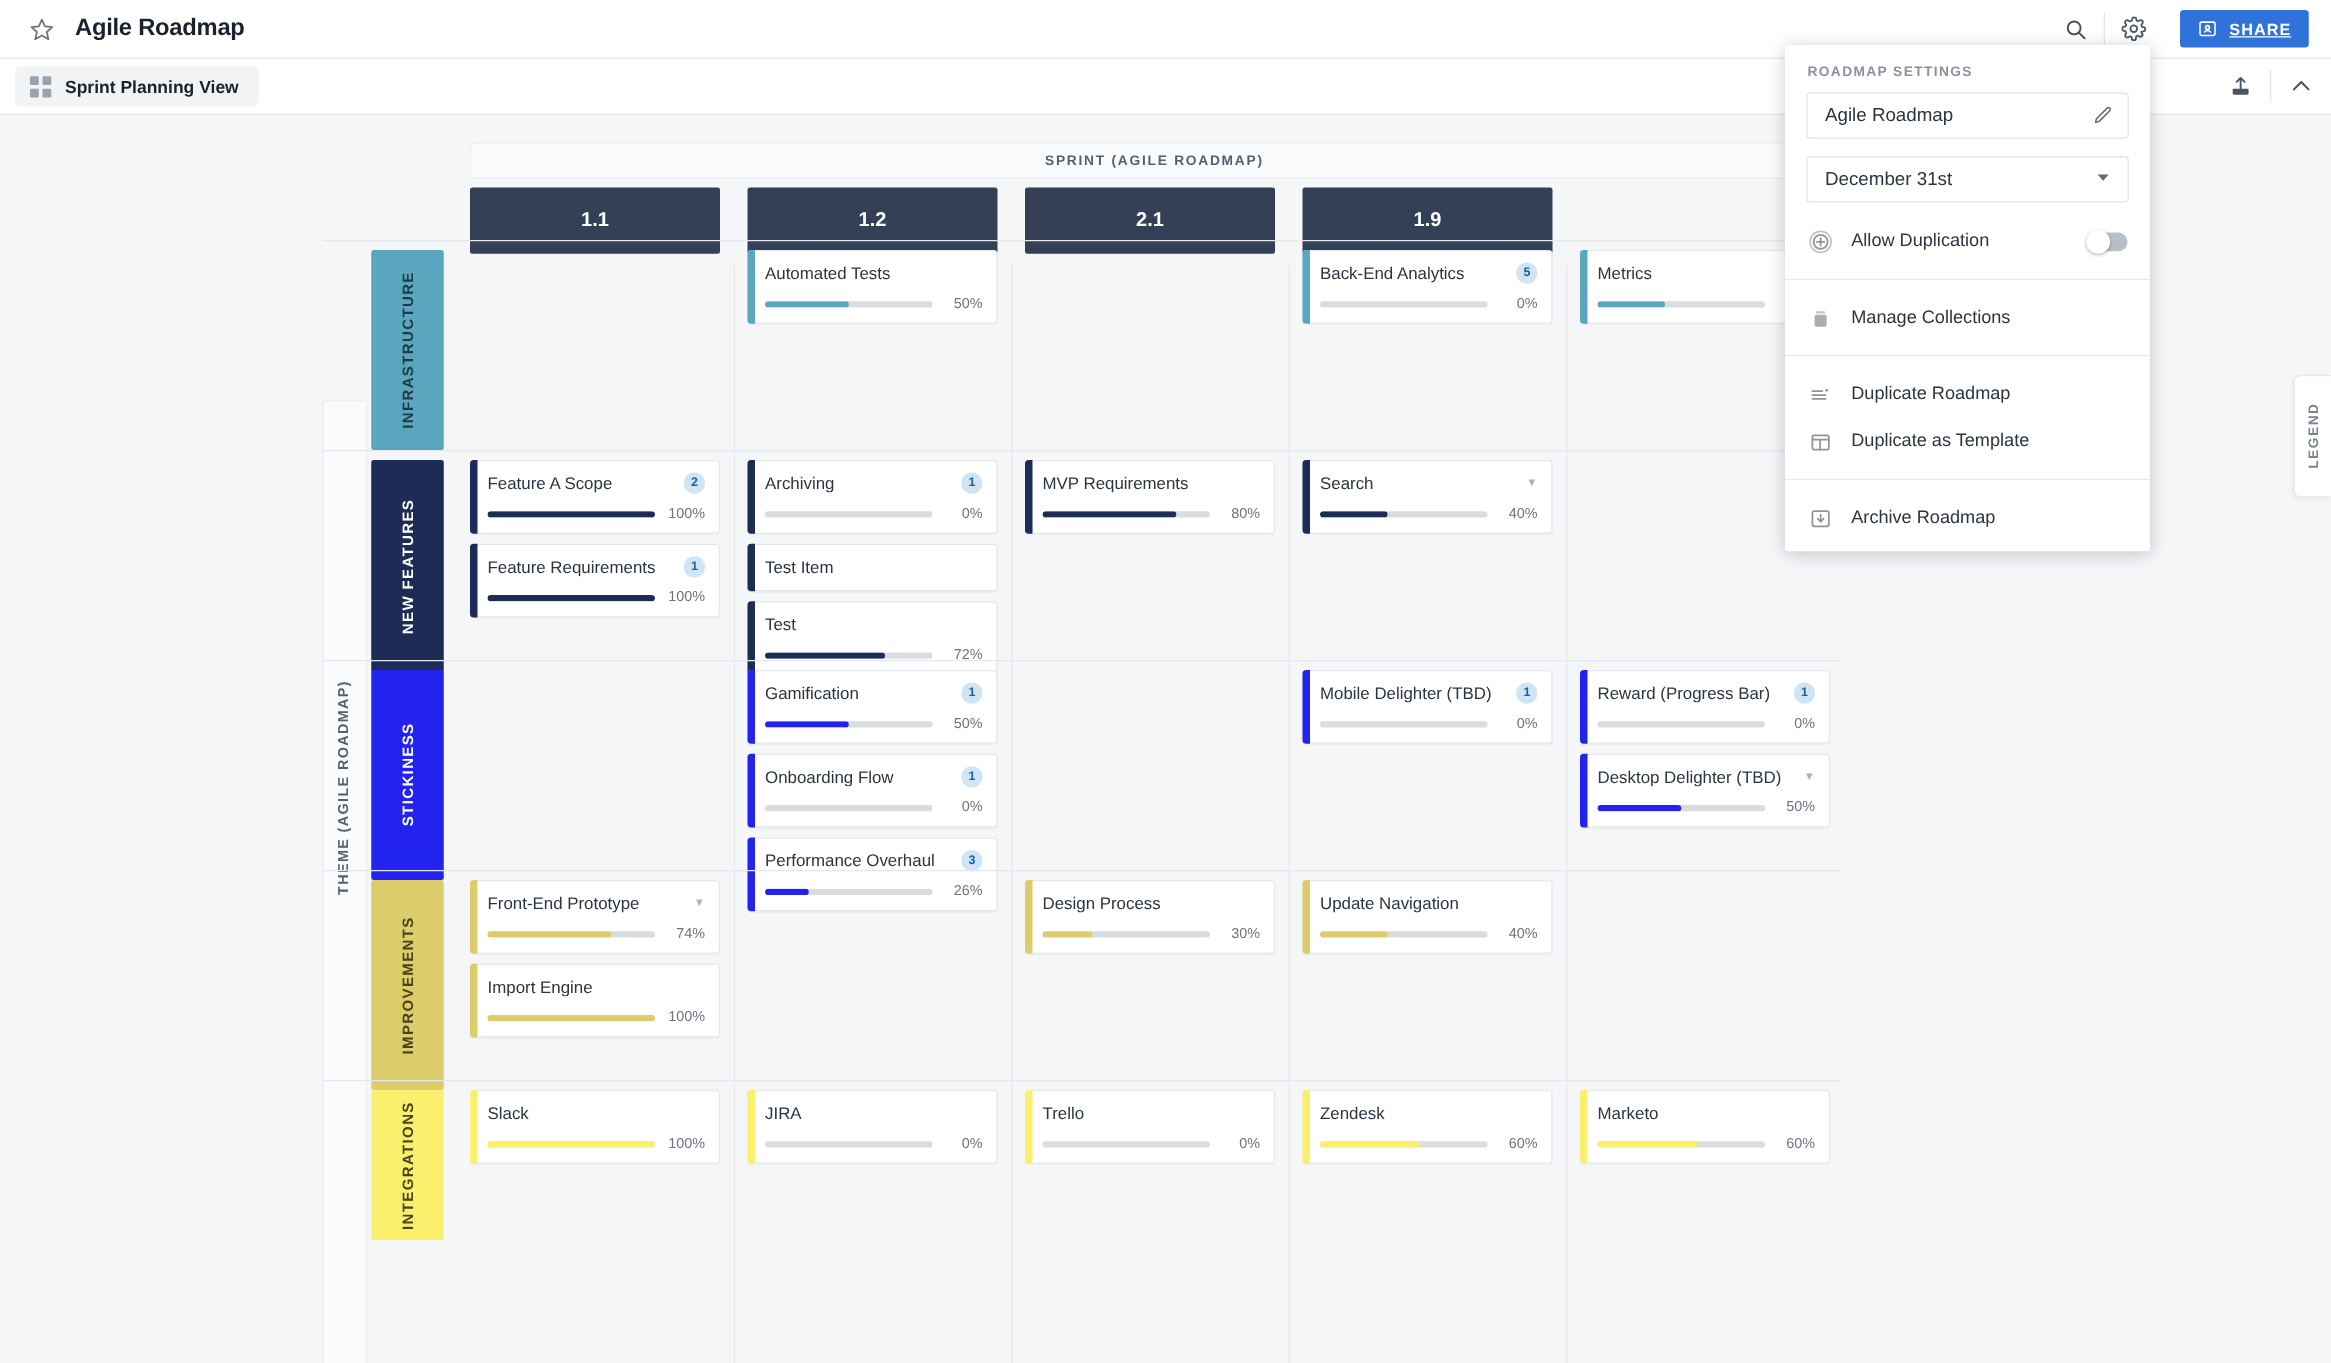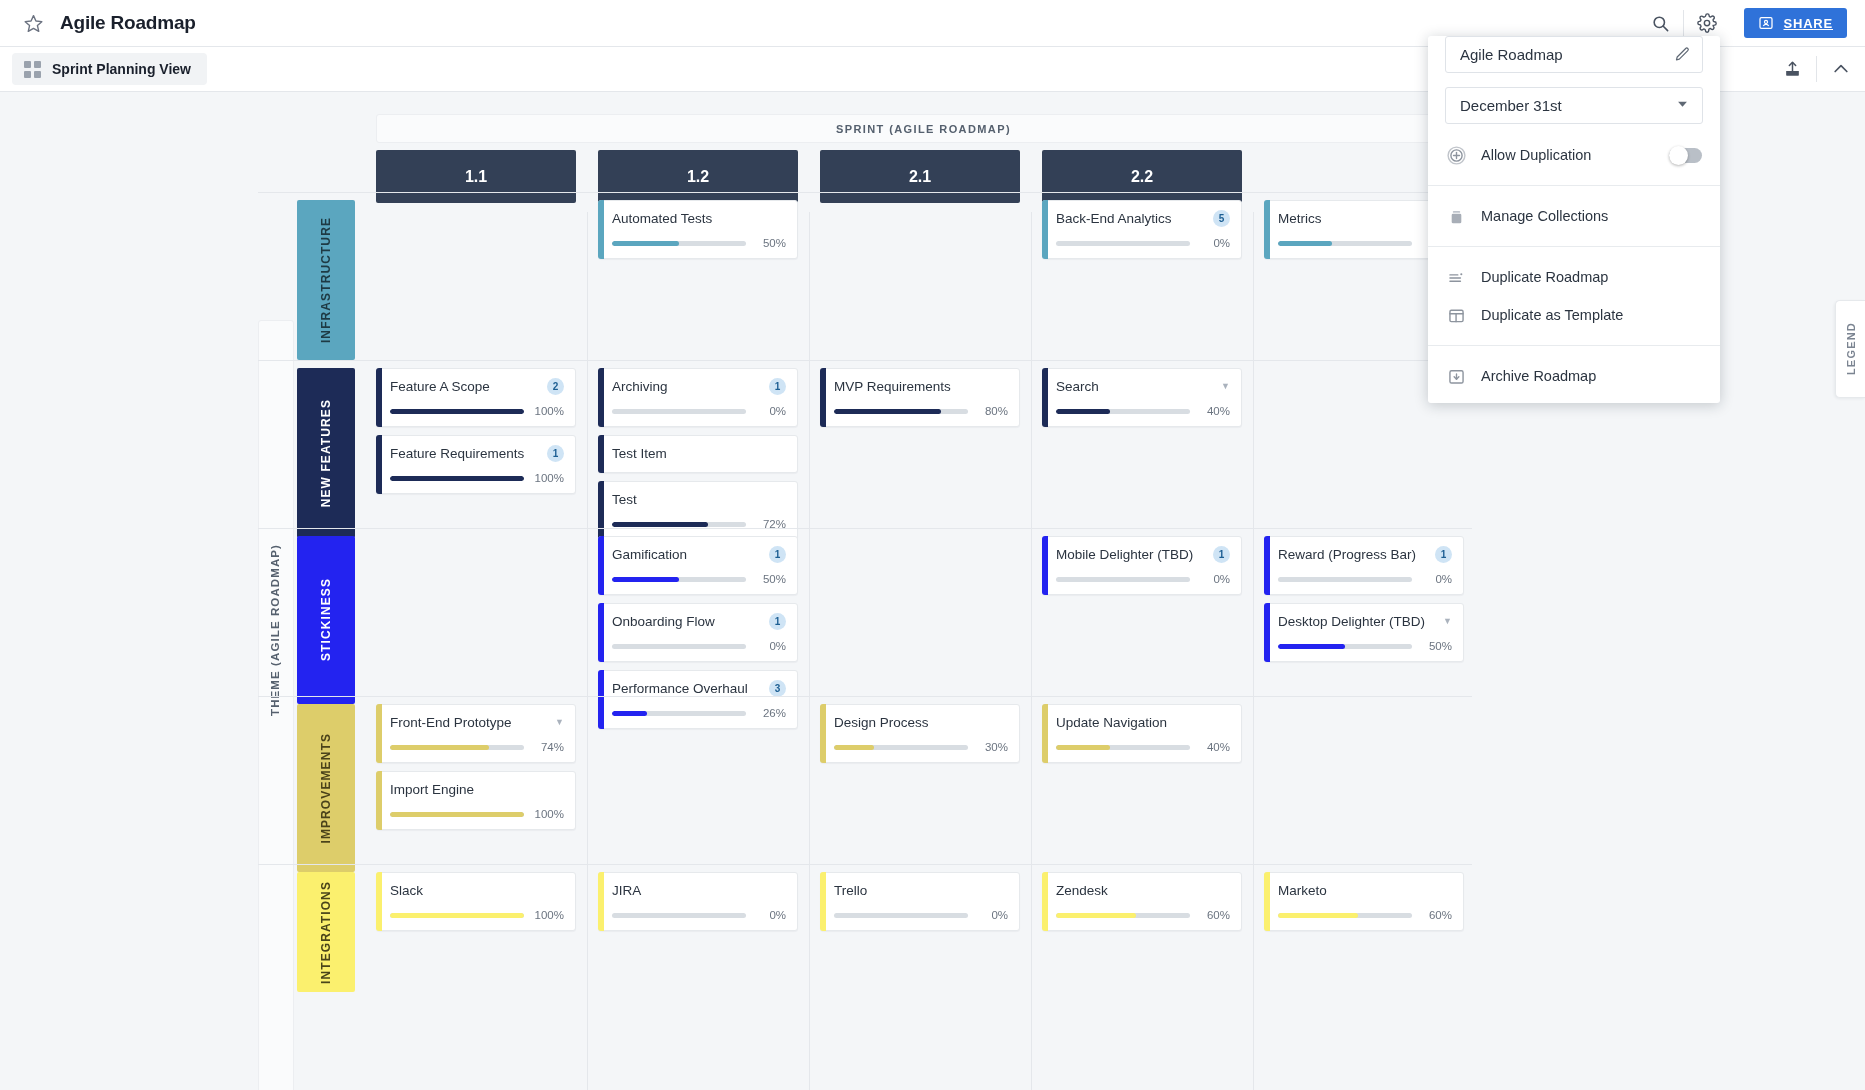--- a/index.html
+++ b/index.html
@@ -257,21 +257,21 @@
       <div class="colhead" style="background: rgb(51, 64, 86);">
         <span>1.1</span>
       </div>
       <div class="colhead" style="background: rgb(51, 64, 86);">
         <span>1.2</span>
       </div>
       <div class="colhead" style="background: rgb(51, 64, 86);">
         <span>2.1</span>
       </div>
       <div class="colhead" style="background: rgb(51, 64, 86);">
-        <span>2.2</span>
+        <span>1.9</span>
       </div>
     </div>
 
   <div class="lane-rail"></div>
   <div class="theme-axis">
     <span>THEME (AGILE ROADMAP)</span>
   </div>
 
   <div id="grid-layer">
       <div class="col-sep" style="left: 587px; height: 880px;"></div>
@@ -658,20 +658,21 @@
         </div>
       </div>
     </div>
 
   <div class="legend-tab">
     <span>LEGEND</span>
   </div>
 </div>
 
 <div class="settings-pop">
+  <div class="sp-head">ROADMAP SETTINGS</div>
 
   <div class="sp-field">
     <span class="val">Agile Roadmap</span>
     <span class="ic">
       <svg width="17" height="17" viewBox="0 0 24 24" fill="none" stroke="#5f6874" stroke-width="1.7" stroke-linecap="round" stroke-linejoin="round">
         <path d="M16.5 3.5a2.1 2.1 0 0 1 3 3L7.5 18.5l-4 1 1-4z"></path>
       </svg>
     </span>
   </div>
 

